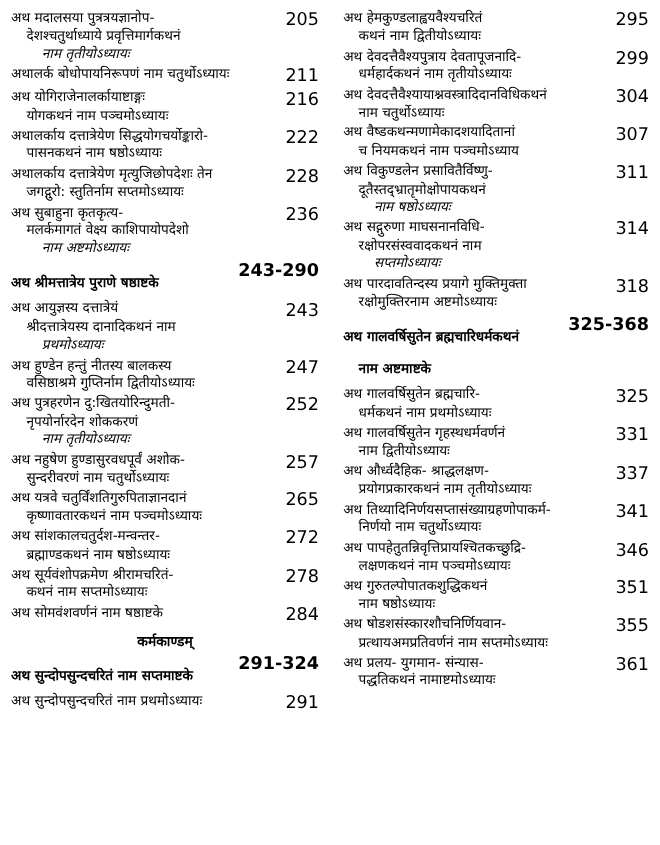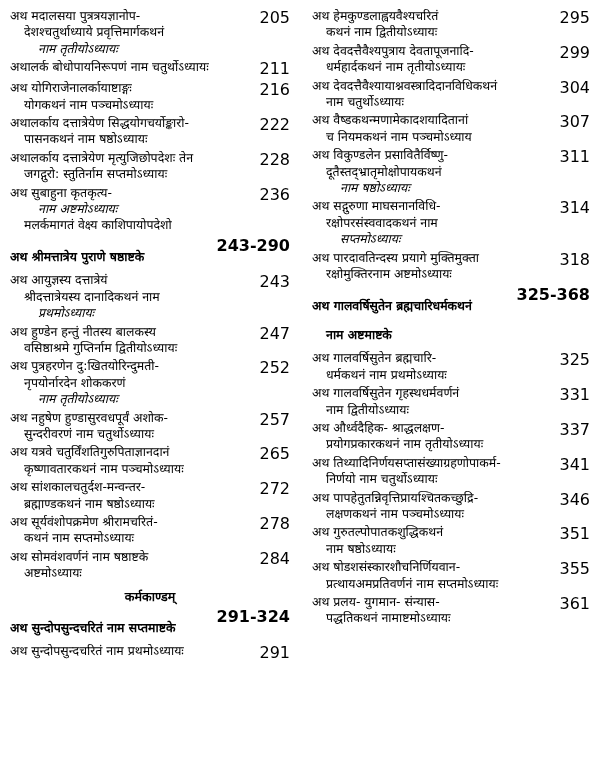--- a/index.html
+++ b/index.html
@@ -118,22 +118,22 @@
       <div class="entry lvl1">
         <div class="lines">
           <span class="ln">अथालर्काय दत्तात्रेयेण मृत्युजिछोपदेशः तेन</span>
           <span class="ln i1">जगद्गुरो: स्तुतिर्नाम सप्तमोऽध्यायः</span>
         </div>
         <div class="pg">228</div>
       </div>
       <div class="entry lvl1">
         <div class="lines">
           <span class="ln">अथ सुबाहुना कृतकृत्य-</span>
+          <span class="ln i1">मलर्कमागतं वेक्ष्य काशिपायोपदेशो</span>
           <span class="ln i2">नाम अष्टमोऽध्यायः</span>
-          <span class="ln i1">मलर्कमागतं वेक्ष्य काशिपायोपदेशो</span>
         </div>
         <div class="pg">236</div>
       </div>
       <div class="entry lvl0 section">
         <div class="lines">
           <span class="ln">अथ श्रीमत्तात्रेय पुराणे षष्ठाष्टके</span>
         </div>
         <div class="pg">243-290</div>
       </div>
       <div class="spacer-sm"></div>
@@ -184,21 +184,20 @@
       <div class="entry lvl1">
         <div class="lines">
           <span class="ln">अथ सूर्यवंशोपक्रमेण श्रीरामचरितं-</span>
           <span class="ln i1">कथनं नाम सप्तमोऽध्यायः</span>
         </div>
         <div class="pg">278</div>
       </div>
       <div class="entry lvl1">
         <div class="lines">
           <span class="ln">अथ सोमवंशवर्णनं नाम षष्ठाष्टके</span>
-          <span class="ln i1">अष्टमोऽध्यायः</span>
         </div>
         <div class="pg">284</div>
       </div>
       <div class="centerhead">कर्मकाण्डम्</div>
       <div class="entry lvl0 section">
         <div class="lines">
           <span class="ln">अथ सुन्दोपसुन्दचरितं नाम सप्तमाष्टके</span>
         </div>
         <div class="pg">291-324</div>
       </div>

